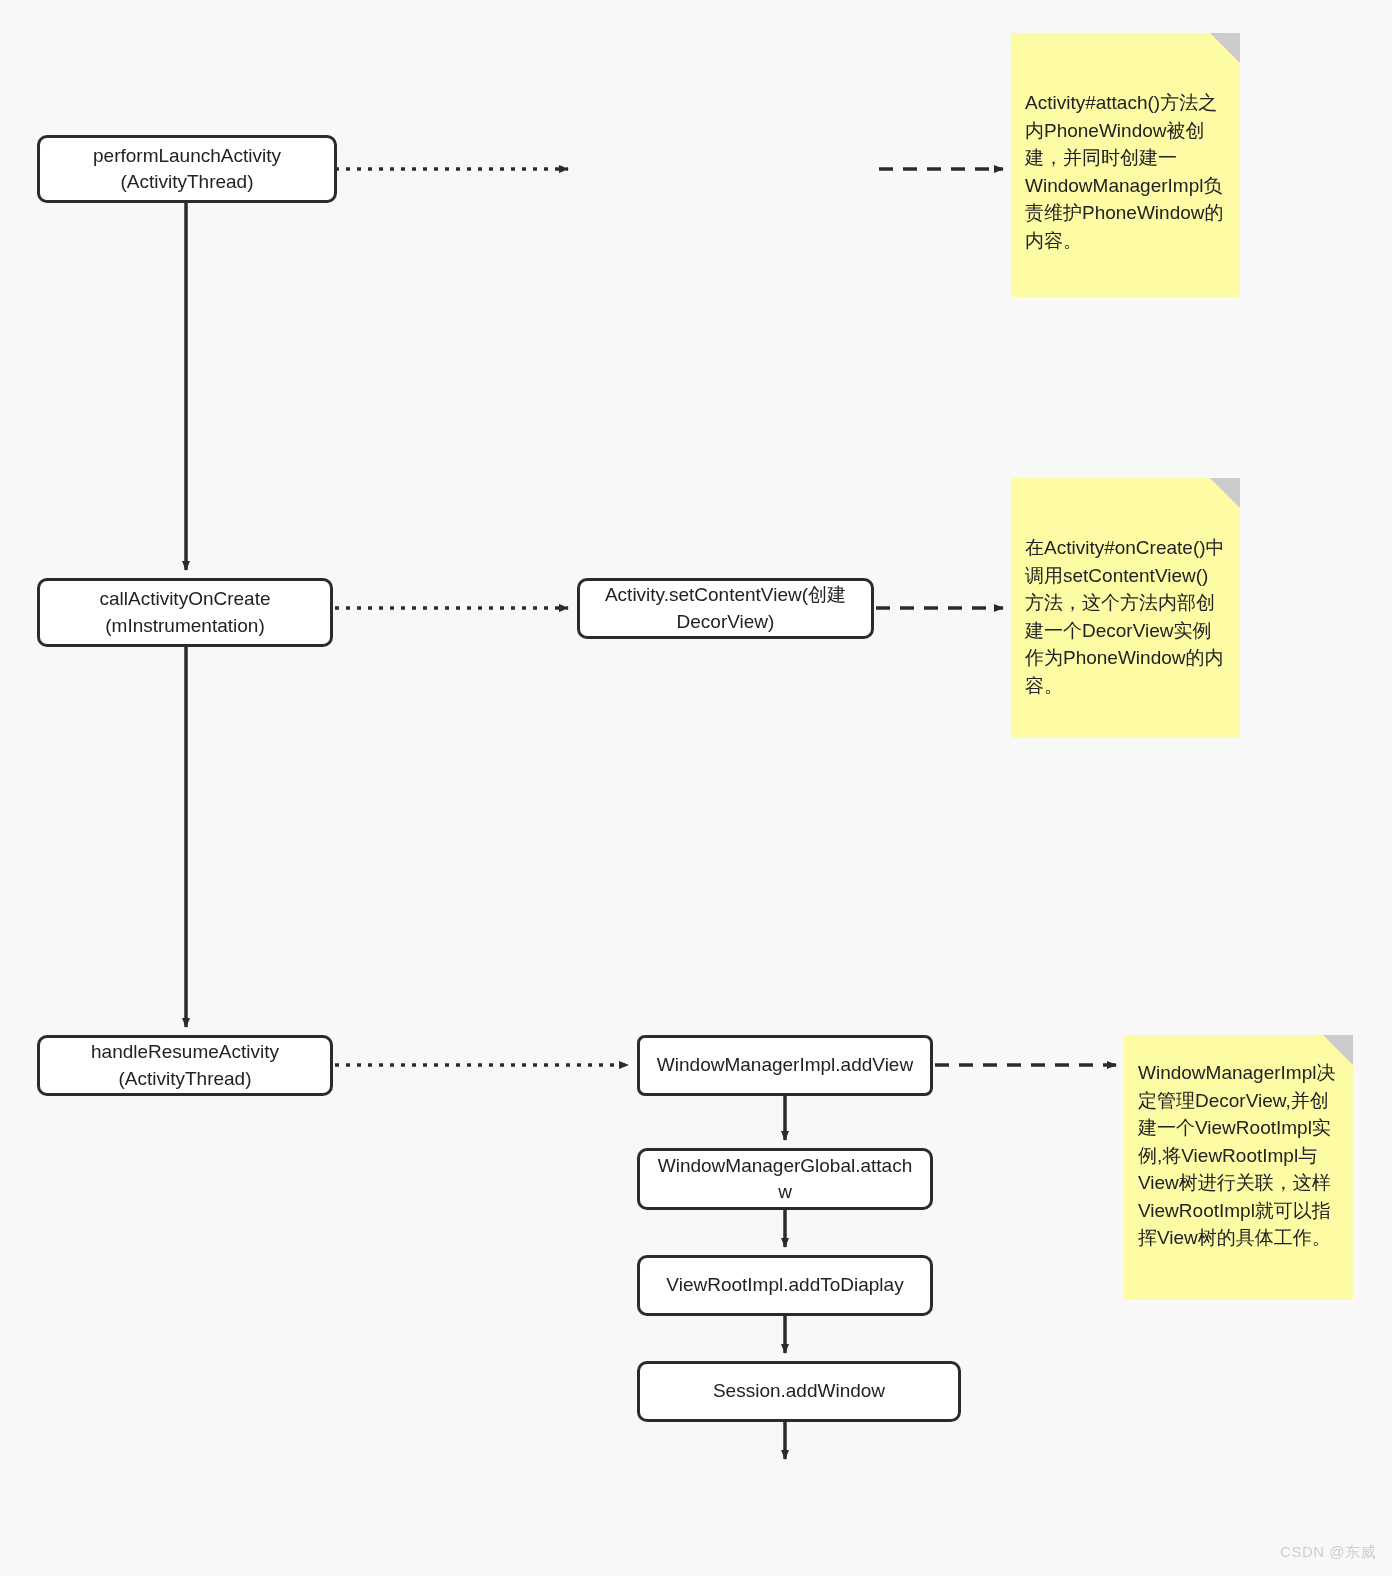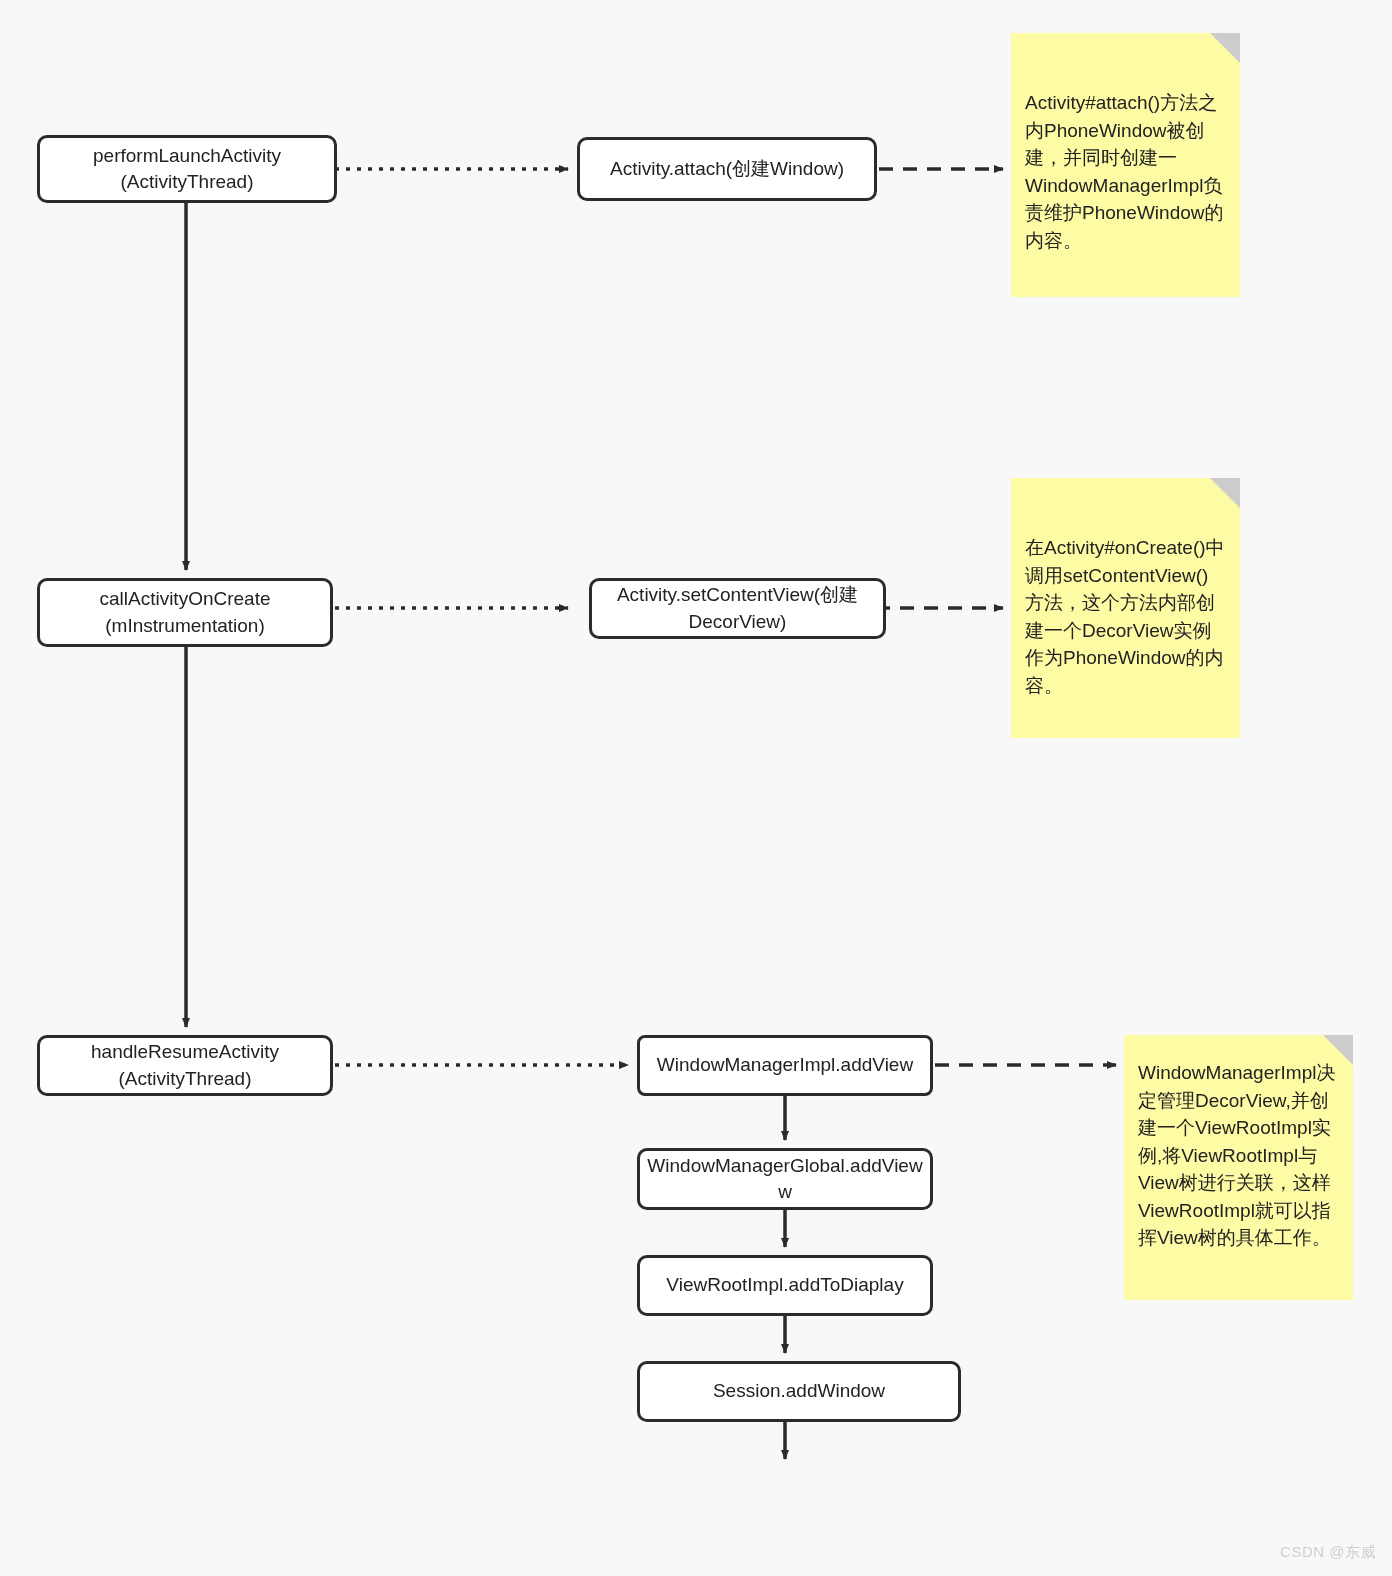--- a/index.html
+++ b/index.html
@@ -112,52 +112,49 @@
     <line x1="785" y1="1422" x2="785" y2="1459" stroke="#2b2b2b" stroke-width="3.5" marker-end="url(#arrow)"></line>
   </svg>
 
   <div class="node" style="left:37px; top:135px; width:300px; height:68px;">
     <span>
       <span>performLaunchActivity</span><br>
       <span>(ActivityThread)</span>
     </span>
   </div>
 
-  <div class="node" style="left:577px; top:137px; width:300px; height:64px;">
-    <span>Activity.attach(创建Window)</span>
-  </div>
 
   <div class="node" style="left:37px; top:578px; width:296px; height:69px;">
     <span>
       <span>callActivityOnCreate</span><br>
       <span>(mInstrumentation)</span>
     </span>
   </div>
 
-  <div class="node" style="left:589px; top:578px; width:297px; height:61px;align-items:center;">
+  <div class="node" style="left:577px; top:578px; width:297px; height:61px;align-items:center;">
     <span>
       <span>Activity.setContentView(创建</span><br>
       <span>DecorView)</span>
     </span>
   </div>
 
   <div class="node" style="left:37px; top:1035px; width:296px; height:61px;">
     <span>
       <span>handleResumeActivity</span><br>
       <span>(ActivityThread)</span>
     </span>
   </div>
 
   <div class="node" style="left:637px; top:1035px; width:296px; height:61px;border-radius:8px;">
     <span>WindowManagerImpl.addView</span>
   </div>
 
   <div class="node" style="left:637px; top:1148px; width:296px; height:62px;">
     <span>
-      <span>WindowManagerGlobal.addView</span><br>
+      <span>WindowManagerGlobal.attach</span><br>
       <span>w</span>
     </span>
   </div>
 
   <div class="node" style="left:637px; top:1255px; width:296px; height:61px;">
     <span>ViewRootImpl.addToDiaplay</span>
   </div>
 
   <div class="node" style="left:637px; top:1361px; width:324px; height:61px;">
     <span>Session.addWindow</span>

